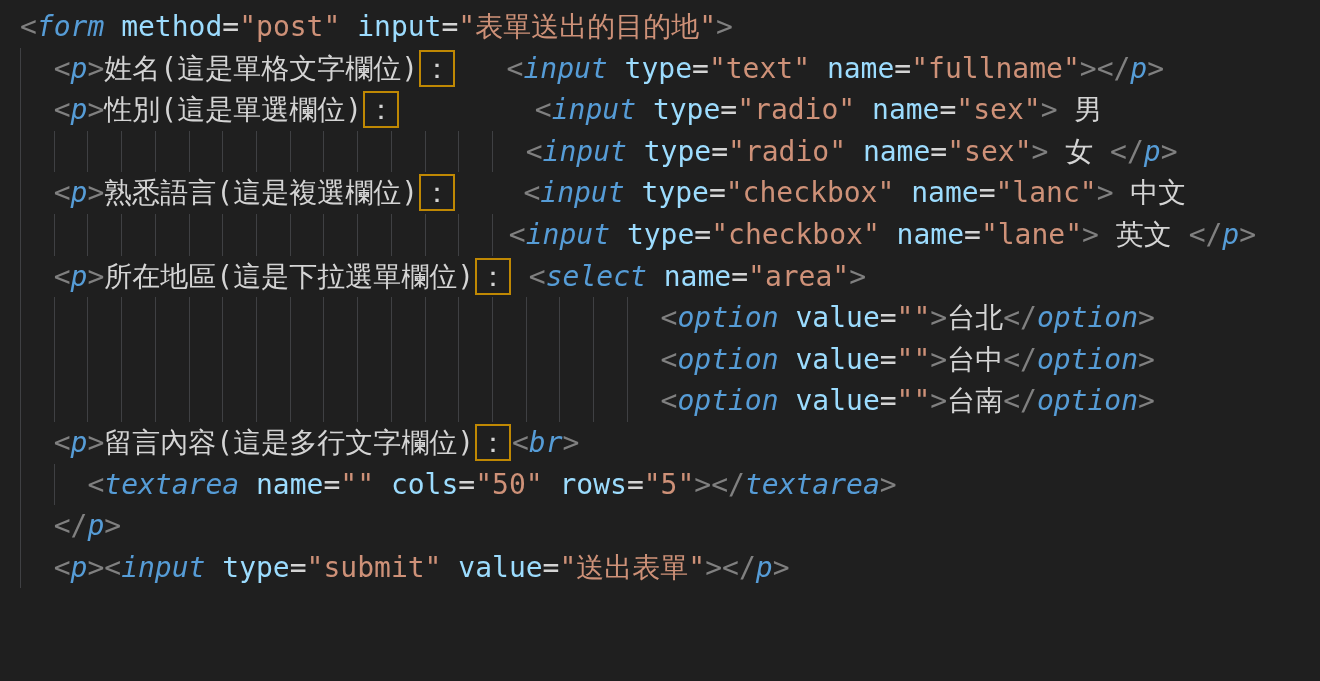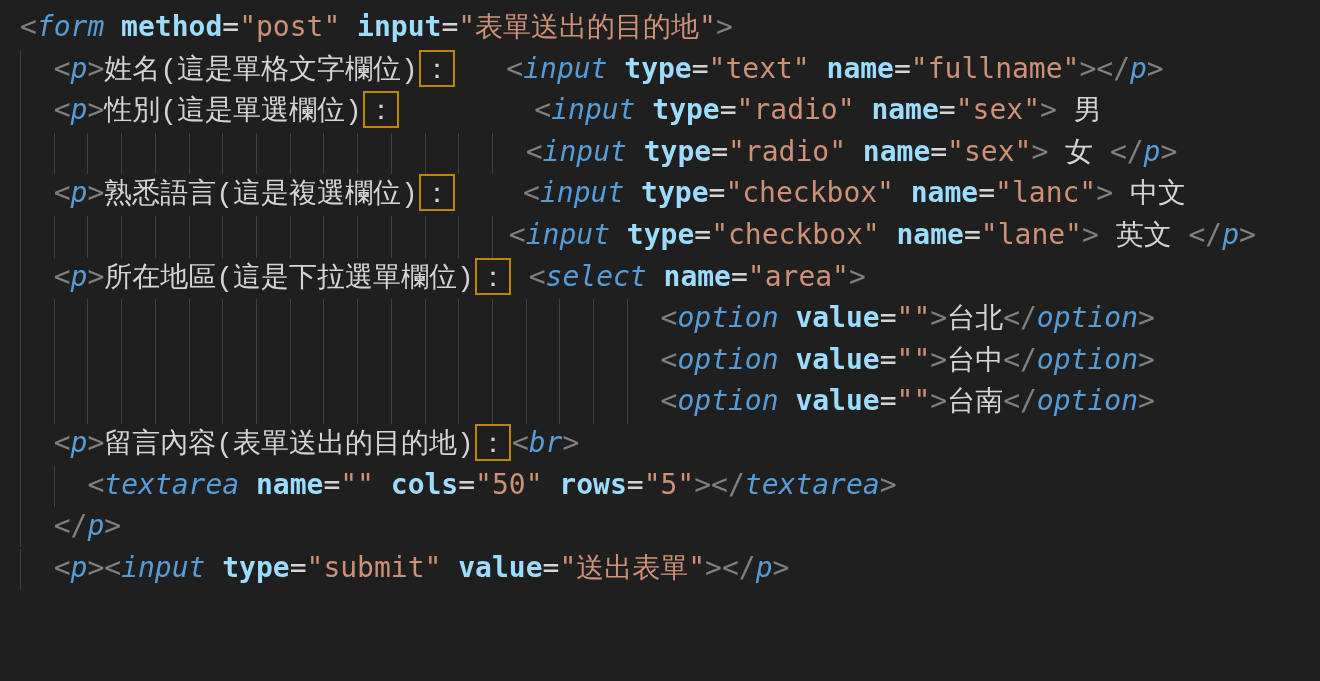--- a/index.html
+++ b/index.html
@@ -24,24 +24,24 @@
     height:41.6px;
     vertical-align:bottom;
     background-image:repeating-linear-gradient(
       to right,
       var(--guide,#404040) 0px, var(--guide,#404040) 1px,
       transparent 1px, transparent 2ch
     );
   }
   .tk-punct{color:var(--punct,#808080);}
   .tk-tag{color:var(--tag,#569cd6);font-style:italic;}
-  .tk-attr{color:var(--attr,#9cdcfe);font-weight:bold;}
+  .tk-attr{color:var(--attr,#9cdcfe);}
   .tk-eq{color:var(--text,#d4d4d4);}
   .tk-string{color:var(--string,#ce9178);}
-  .tk-text{color:var(--text,#d4d4d4);font-family:Liberation Mono, monospace;}
+  .tk-text{color:var(--text,#d4d4d4);}
   .tk-boxed{
     color:var(--text,#d4d4d4);
     border:2px solid var(--unicode_box,#bf8803);
     padding:0 2px;
     margin:0 1px;
   }
 </style>
 </head>
 <body>
 
@@ -50,18 +50,18 @@
       <div class="line"><span class="tk-punct">&lt;</span><span class="tk-tag">form</span><span class="tk-text"> </span><span class="tk-attr">method</span><span class="tk-eq">=</span><span class="tk-string">"post"</span><span class="tk-text"> </span><span class="tk-attr">input</span><span class="tk-eq">=</span><span class="tk-string">"表單送出的目的地"</span><span class="tk-punct">&gt;</span></div>
       <div class="line"><span class="ws" style="width: 2ch;"></span><span class="tk-punct">&lt;</span><span class="tk-tag">p</span><span class="tk-punct">&gt;</span><span class="tk-text">姓名(這是單格文字欄位)</span><span class="tk-boxed">：</span><span class="tk-text">   </span><span class="tk-punct">&lt;</span><span class="tk-tag">input</span><span class="tk-text"> </span><span class="tk-attr">type</span><span class="tk-eq">=</span><span class="tk-string">"text"</span><span class="tk-text"> </span><span class="tk-attr">name</span><span class="tk-eq">=</span><span class="tk-string">"fullname"</span><span class="tk-punct">&gt;&lt;/</span><span class="tk-tag">p</span><span class="tk-punct">&gt;</span></div>
       <div class="line"><span class="ws" style="width: 2ch;"></span><span class="tk-punct">&lt;</span><span class="tk-tag">p</span><span class="tk-punct">&gt;</span><span class="tk-text">性別(這是單選欄位)</span><span class="tk-boxed">：</span><span class="tk-text">        </span><span class="tk-punct">&lt;</span><span class="tk-tag">input</span><span class="tk-text"> </span><span class="tk-attr">type</span><span class="tk-eq">=</span><span class="tk-string">"radio"</span><span class="tk-text"> </span><span class="tk-attr">name</span><span class="tk-eq">=</span><span class="tk-string">"sex"</span><span class="tk-punct">&gt;</span><span class="tk-text"> 男</span></div>
       <div class="line"><span class="ws" style="width: 30ch;"></span><span class="tk-punct">&lt;</span><span class="tk-tag">input</span><span class="tk-text"> </span><span class="tk-attr">type</span><span class="tk-eq">=</span><span class="tk-string">"radio"</span><span class="tk-text"> </span><span class="tk-attr">name</span><span class="tk-eq">=</span><span class="tk-string">"sex"</span><span class="tk-punct">&gt;</span><span class="tk-text"> 女 </span><span class="tk-punct">&lt;/</span><span class="tk-tag">p</span><span class="tk-punct">&gt;</span></div>
       <div class="line"><span class="ws" style="width: 2ch;"></span><span class="tk-punct">&lt;</span><span class="tk-tag">p</span><span class="tk-punct">&gt;</span><span class="tk-text">熟悉語言(這是複選欄位)</span><span class="tk-boxed">：</span><span class="tk-text">    </span><span class="tk-punct">&lt;</span><span class="tk-tag">input</span><span class="tk-text"> </span><span class="tk-attr">type</span><span class="tk-eq">=</span><span class="tk-string">"checkbox"</span><span class="tk-text"> </span><span class="tk-attr">name</span><span class="tk-eq">=</span><span class="tk-string">"lanc"</span><span class="tk-punct">&gt;</span><span class="tk-text"> 中文</span></div>
       <div class="line"><span class="ws" style="width: 29ch;"></span><span class="tk-punct">&lt;</span><span class="tk-tag">input</span><span class="tk-text"> </span><span class="tk-attr">type</span><span class="tk-eq">=</span><span class="tk-string">"checkbox"</span><span class="tk-text"> </span><span class="tk-attr">name</span><span class="tk-eq">=</span><span class="tk-string">"lane"</span><span class="tk-punct">&gt;</span><span class="tk-text"> 英文 </span><span class="tk-punct">&lt;/</span><span class="tk-tag">p</span><span class="tk-punct">&gt;</span></div>
       <div class="line"><span class="ws" style="width: 2ch;"></span><span class="tk-punct">&lt;</span><span class="tk-tag">p</span><span class="tk-punct">&gt;</span><span class="tk-text">所在地區(這是下拉選單欄位)</span><span class="tk-boxed">：</span><span class="tk-text"> </span><span class="tk-punct">&lt;</span><span class="tk-tag">select</span><span class="tk-text"> </span><span class="tk-attr">name</span><span class="tk-eq">=</span><span class="tk-string">"area"</span><span class="tk-punct">&gt;</span></div>
       <div class="line"><span class="ws" style="width: 38ch;"></span><span class="tk-punct">&lt;</span><span class="tk-tag">option</span><span class="tk-text"> </span><span class="tk-attr">value</span><span class="tk-eq">=</span><span class="tk-string">""</span><span class="tk-punct">&gt;</span><span class="tk-text">台北</span><span class="tk-punct">&lt;/</span><span class="tk-tag">option</span><span class="tk-punct">&gt;</span></div>
       <div class="line"><span class="ws" style="width: 38ch;"></span><span class="tk-punct">&lt;</span><span class="tk-tag">option</span><span class="tk-text"> </span><span class="tk-attr">value</span><span class="tk-eq">=</span><span class="tk-string">""</span><span class="tk-punct">&gt;</span><span class="tk-text">台中</span><span class="tk-punct">&lt;/</span><span class="tk-tag">option</span><span class="tk-punct">&gt;</span></div>
       <div class="line"><span class="ws" style="width: 38ch;"></span><span class="tk-punct">&lt;</span><span class="tk-tag">option</span><span class="tk-text"> </span><span class="tk-attr">value</span><span class="tk-eq">=</span><span class="tk-string">""</span><span class="tk-punct">&gt;</span><span class="tk-text">台南</span><span class="tk-punct">&lt;/</span><span class="tk-tag">option</span><span class="tk-punct">&gt;</span></div>
-      <div class="line"><span class="ws" style="width: 2ch;"></span><span class="tk-punct">&lt;</span><span class="tk-tag">p</span><span class="tk-punct">&gt;</span><span class="tk-text">留言內容(表單送出的目的地)</span><span class="tk-boxed">：</span><span class="tk-punct">&lt;</span><span class="tk-tag">br</span><span class="tk-punct">&gt;</span></div>
+      <div class="line"><span class="ws" style="width: 2ch;"></span><span class="tk-punct">&lt;</span><span class="tk-tag">p</span><span class="tk-punct">&gt;</span><span class="tk-text">留言內容(這是多行文字欄位)</span><span class="tk-boxed">：</span><span class="tk-punct">&lt;</span><span class="tk-tag">br</span><span class="tk-punct">&gt;</span></div>
       <div class="line"><span class="ws" style="width: 4ch;"></span><span class="tk-punct">&lt;</span><span class="tk-tag">textarea</span><span class="tk-text"> </span><span class="tk-attr">name</span><span class="tk-eq">=</span><span class="tk-string">""</span><span class="tk-text"> </span><span class="tk-attr">cols</span><span class="tk-eq">=</span><span class="tk-string">"50"</span><span class="tk-text"> </span><span class="tk-attr">rows</span><span class="tk-eq">=</span><span class="tk-string">"5"</span><span class="tk-punct">&gt;&lt;/</span><span class="tk-tag">textarea</span><span class="tk-punct">&gt;</span></div>
       <div class="line"><span class="ws" style="width: 2ch;"></span><span class="tk-punct">&lt;/</span><span class="tk-tag">p</span><span class="tk-punct">&gt;</span></div>
       <div class="line"><span class="ws" style="width: 2ch;"></span><span class="tk-punct">&lt;</span><span class="tk-tag">p</span><span class="tk-punct">&gt;&lt;</span><span class="tk-tag">input</span><span class="tk-text"> </span><span class="tk-attr">type</span><span class="tk-eq">=</span><span class="tk-string">"submit"</span><span class="tk-text"> </span><span class="tk-attr">value</span><span class="tk-eq">=</span><span class="tk-string">"送出表單"</span><span class="tk-punct">&gt;&lt;/</span><span class="tk-tag">p</span><span class="tk-punct">&gt;</span></div>
     </div>
 </div>
 
 </body></html>

